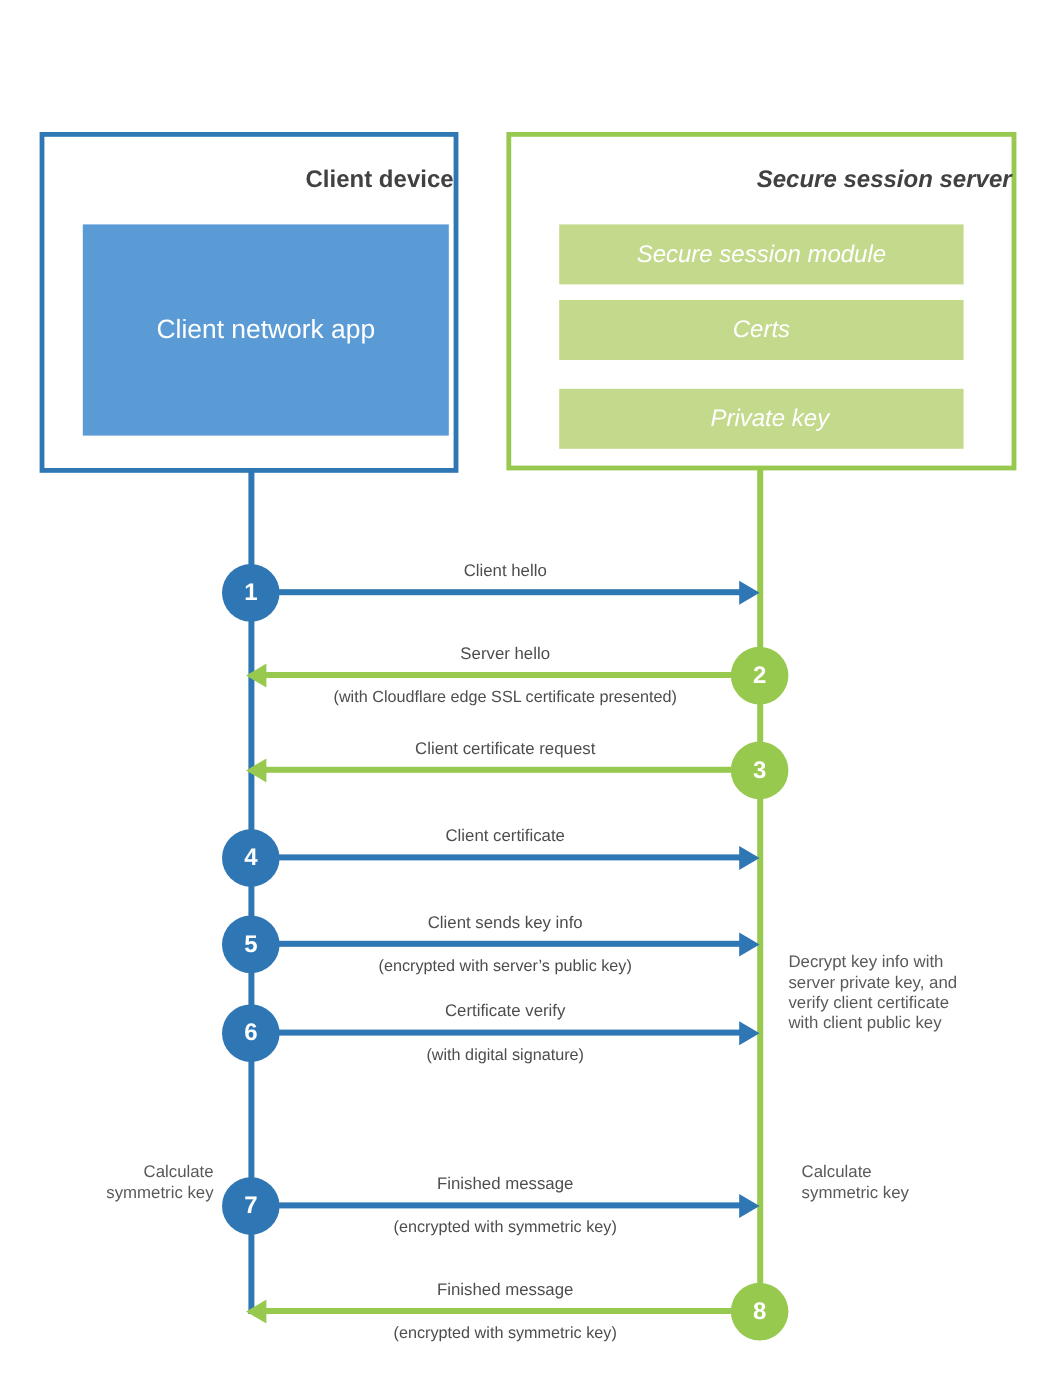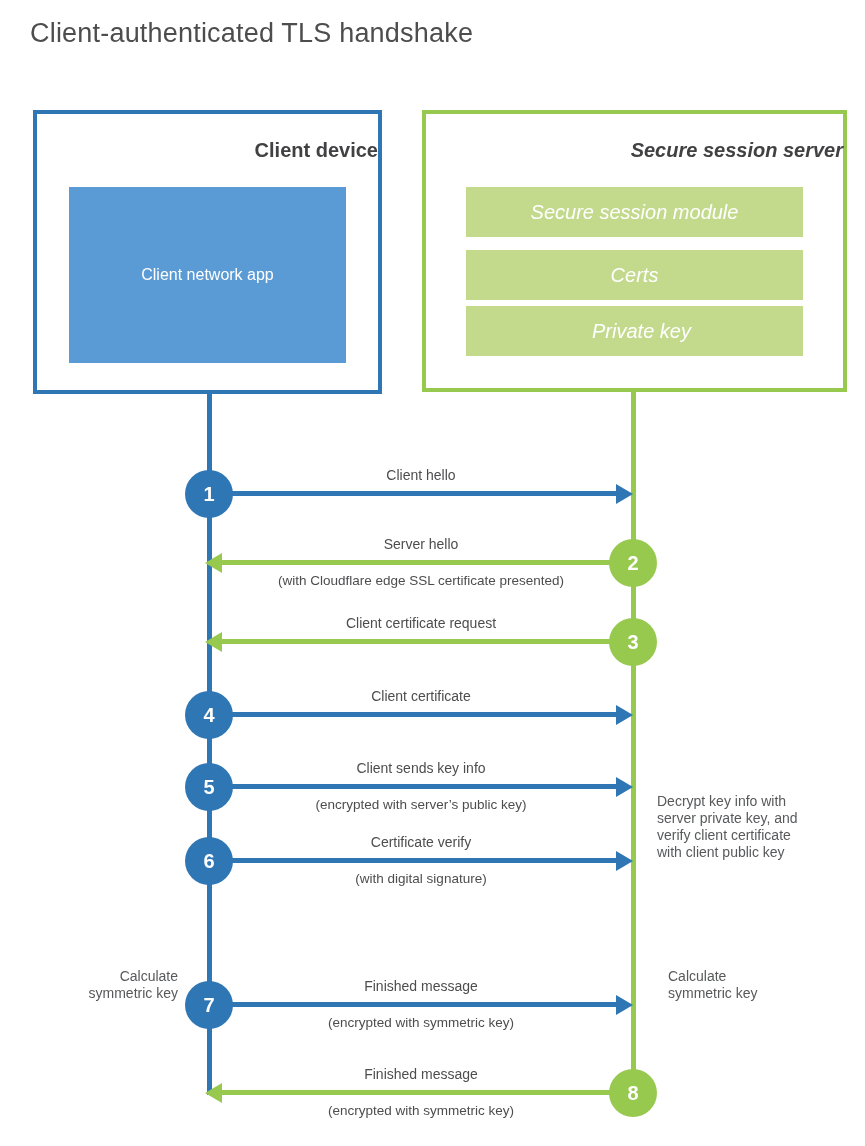--- a/index.html
+++ b/index.html
@@ -24,31 +24,31 @@
   }
   
   .box{ position:absolute; top:110px; background:#fff; }
   .box-client{ left:33px; width:349px; height:284px; border:4px solid var(--blue); }
   .box-server{ left:422px; width:425px; height:282px; border:4px solid var(--green);font-style:italic; }
   .box-title{
     position:absolute; left:0; top:25px; width:100%; text-align:right;
     font-size:20px; font-weight:700; color:var(--text-dark);
   }
   .app-box{
-    position:absolute; left:32px; top:73px; width:277px; height:176px;
-    background:var(--blue-light); color:#fff; font-size:16px;
+    position:absolute; left:32px; top:73px; width:305px; height:176px;
+    background:var(--blue-light); color:#fff; font-size:22px;
     display:flex; align-items:center; justify-content:center; text-align:center;
     padding:0 38px; line-height:28px;
   }
   .server-bar{
     position:absolute; left:40px; width:337px; height:50px;
     background:var(--green-light); color:#fff; font-size:20px;
     display:flex; align-items:center; justify-content:center; text-align:center;
   }
-  .server-bar.b0{ top:73px; } .server-bar.b1{ top:136px; } .server-bar.b2{ top:192px;padding-left:14px; }
+  .server-bar.b0{ top:73px; } .server-bar.b1{ top:136px; } .server-bar.b2{ top:210px;padding-left:14px; }
   
   .vline{ position:absolute; width:5px; z-index:1; }
   .vline-blue{ left:207px; top:392px; height:703px; background:var(--blue); }
   .vline-green{ left:631px; top:390px; height:705px; background:var(--green); }
   
   .flow{ position:absolute; left:0; width:865px; height:0; z-index:2; }
   .circle{
     position:absolute; top:-24px; width:48px; height:48px; border-radius:50%;
     display:flex; align-items:center; justify-content:center;
     color:#fff; font-size:20px; font-weight:700; z-index:3;
@@ -77,21 +77,20 @@
   }
   .note-decrypt{ left:657px; top:751px; width:200px; }
   .note-calc-left{ left:38px; top:926px; width:140px; text-align:right; }
   .note-calc-right{ left:668px; top:926px; width:140px; text-align:left; }
 </style>
 </head>
 <body>
 
 <div class="canvas">
 
-  <div class="page-title">Client-authenticated TLS handshake</div>
 
   <div class="box box-client">
     <div class="box-title">Client device</div>
     <div class="app-box">
       <span>Client network app</span>
     </div>
   </div>
 
   <div class="box box-server">
     <div class="box-title">Secure session server</div>

